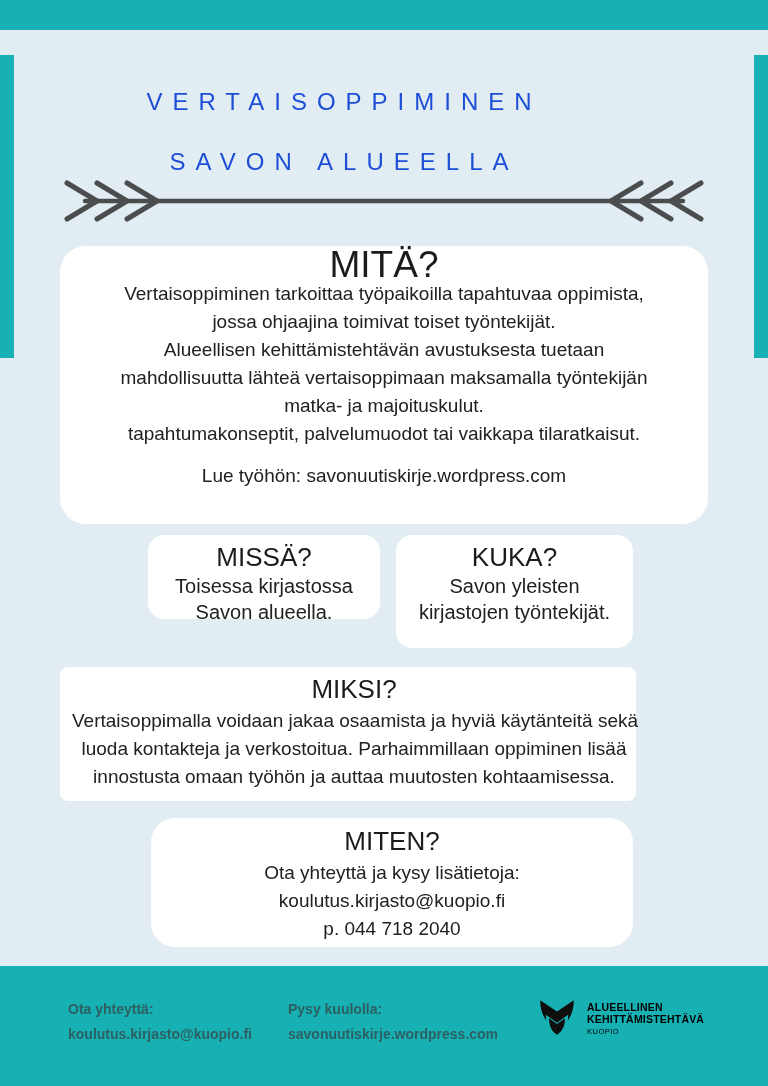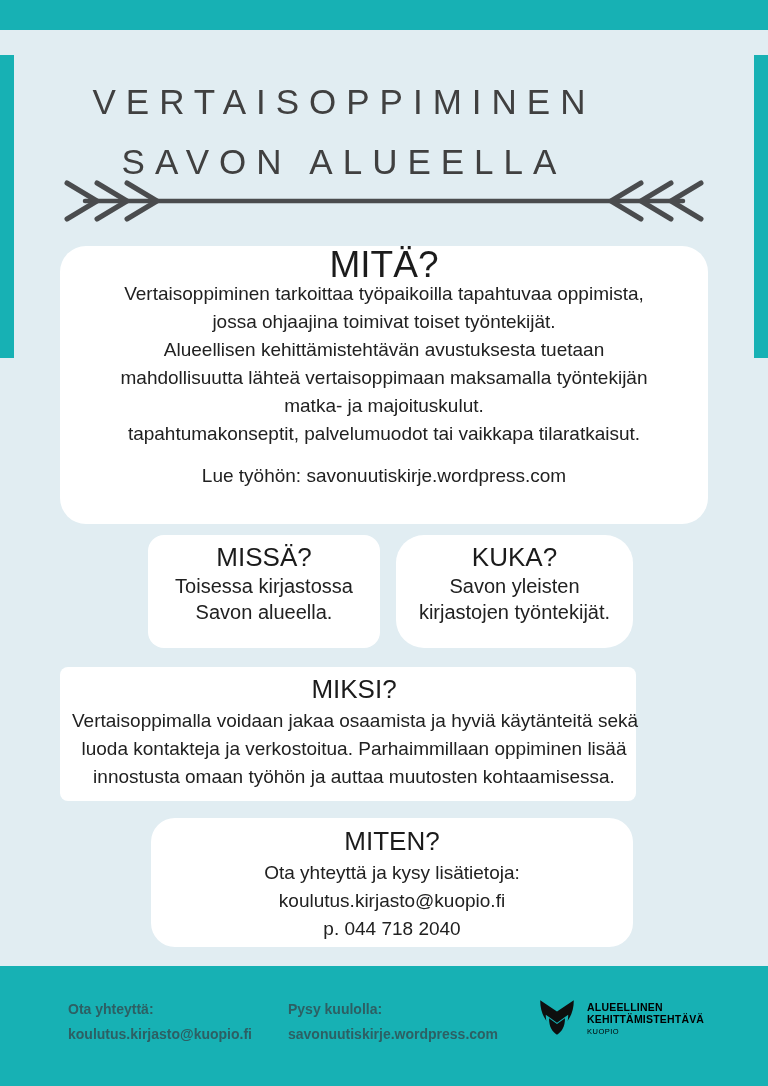--- a/index.html
+++ b/index.html
@@ -10,33 +10,33 @@
   }
   
   .bar-top   { position:absolute; left:0; top:0; width:768px; height:30px; background:#17b1b4; }
   .strip     { position:absolute; top:55px; width:14px; height:303px; background:#17b1b4; }
   .strip.left  { left:0; }
   .strip.right { right:0; }
 
   
   .title {
     position:absolute; left:0; width:678px; text-align:center;
-    color:#404040; font-size:35px; font-weight:300;
+    color:#1d4ed8; font-size:24px; font-weight:300;
     letter-spacing:10px; text-indent:10px; line-height:44px; white-space:nowrap;
   }
   .title.l1 { top:80px; }
   .title.l2 { top:140px; }
 
   .divider { position:absolute; left:0; top:174px; width:768px; height:52px; }
 
   
   .card { position:absolute; background:#ffffff; }
   .card-mita  { left:60px;  top:246px; width:648px; height:278px; border-radius:26px; }
-  .card-missa { left:148px; top:535px; width:232px; height:113px; border-radius:16px; }
-  .card-kuka  { left:396px; top:535px; width:237px; height:113px; border-radius:28px; }
+  .card-missa { left:148px; top:535px; width:232px; height:84px; border-radius:16px; }
+  .card-kuka  { left:396px; top:535px; width:237px; height:113px; border-radius:16px; }
   .card-miksi { left:60px;  top:667px; width:564px; height:134px; border-radius:8px;padding-left:12px; }
   .card-miten { left:151px; top:818px; width:482px; height:129px; border-radius:24px; }
 
   .card h2 {
     margin:0; text-align:center; font-weight:400; color:#1b1b1b;
     font-size:26px; line-height:32px; padding-top:6px;
   }
   .card-mita h2  { padding-top:4px; line-height:30px; font-size:37px; }
   .card-miten h2 { padding-top:7px; }
 

